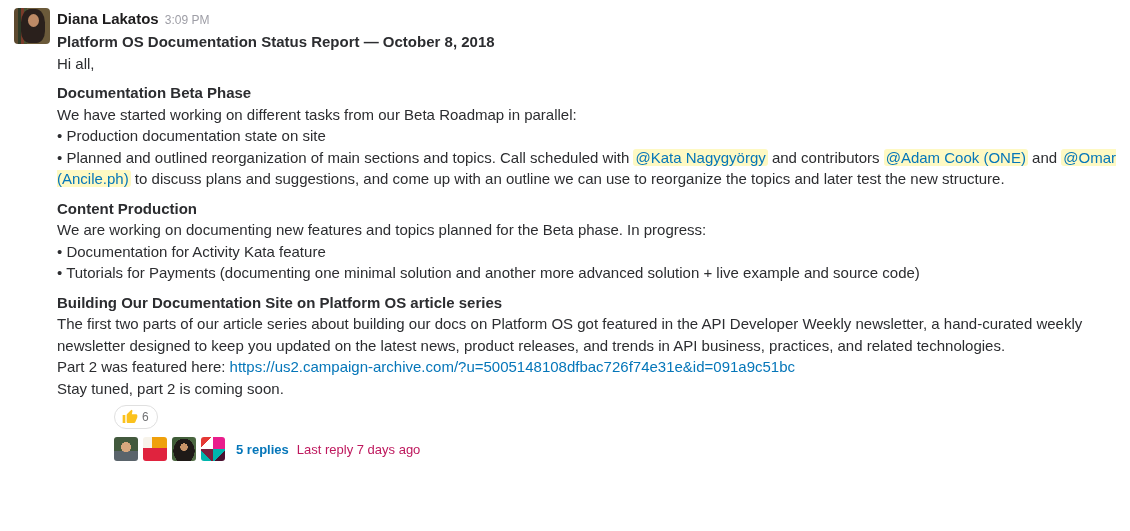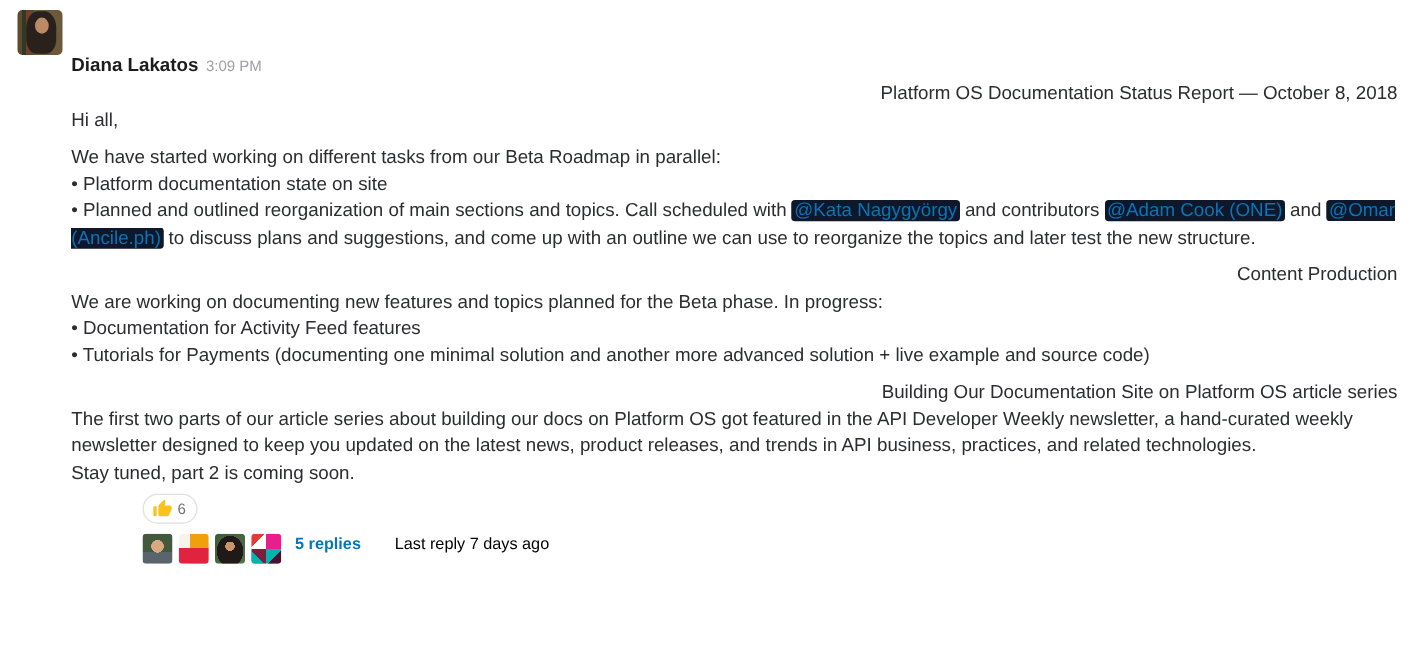--- a/index.html
+++ b/index.html
@@ -11,94 +11,96 @@
     font-size:15px; color:#2c2d30;
   }
   .message { position:relative; padding:8px 12px 0 57px; }
   .msg-avatar {
     position:absolute; left:14px; top:8px; width:36px; height:36px;
     border-radius:4px; overflow:hidden; cursor:pointer;
     background:linear-gradient(90deg,#5d4a2f 0 4px,#2f3a26 4px 7px,#7a3b2a 7px 10px,#4a5232 10px 13px,#6b5a3a 13px 36px);
   }
   .msg-avatar .hair { position:absolute; left:7px; top:1px; width:24px; height:34px; background:#2a201c; border-radius:40% 40% 35% 35%; }
   .msg-avatar .face { position:absolute; left:14px; top:6px; width:11px; height:13px; background:#bd8a66; border-radius:50%; }
-  .name-row { line-height:21px; white-space:nowrap;margin-top:34px; }
+  .name-row { line-height:21px; white-space:nowrap; }
   .author { font-weight:bold; color:#1d1c1d; cursor:pointer; }
   .timestamp { font-size:12px; color:#9e9ea6; margin-left:6px; cursor:pointer; }
   .body-text { line-height:21.5px; }
-  .bold { font-weight:normal;text-align:right; }
+  .bold { font-weight:bold; }
   .section { margin-top:8px; }
   .mention {
-    color:#0576b9; background:#0f172a; border-radius:3px; padding:0 2px; cursor:pointer;
+    color:#0576b9; background:#fef9c3; border-radius:3px; padding:0 2px; cursor:pointer;
   }
   .link { color:#0576b9; text-decoration:none; cursor:pointer; }
   .reactions { margin:6px 0 0 57px; }
   .reaction-pill {
     display:inline-flex; align-items:center; gap:4px;
     border:1px solid #e0e0e0; border-radius:12px; background:#fff;
     padding:3px 8px 3px 7px; cursor:pointer;
   }
   .reaction-count { font-size:12px; color:#717274; }
   .thread-row {
-    margin:8px 0 0 57px; display:flex; align-items:flex-start; cursor:pointer;
+    margin:8px 0 0 57px; display:flex; align-items:center; cursor:pointer;
   }
   .t-avatar { width:24px; height:24px; border-radius:3px; margin-right:5px; flex:0 0 auto; overflow:hidden; position:relative; }
   .av1 { background:
       radial-gradient(circle at 50% 42%, #d8a87e 0 27%, transparent 28%),
       linear-gradient(180deg,#42593d 0 60%, #5a646b 60% 100%); }
   .av2 { background:
       linear-gradient(180deg, transparent 0 46%, #e0233e 46% 100%),
       linear-gradient(90deg, #f7f3ea 0 36%, #efa00b 36% 100%); }
   .av3 { background:
       radial-gradient(circle at 50% 42%, #c99568 0 20%, transparent 21%),
       radial-gradient(ellipse at 50% 58%, #1f1a17 0 62%, transparent 63%),
       linear-gradient(135deg,#3c5a35,#57714a); }
   .av4 { background-color:#ffffff;
       background-image:
         linear-gradient(45deg, #00b5ad 22%, transparent 22.5%),
         linear-gradient(-135deg, #e91e8c 22%, transparent 22.5%),
         linear-gradient(135deg, #e53935 22%, transparent 22.5%),
         linear-gradient(-45deg, #4a1030 22%, transparent 22.5%),
         conic-gradient(from 0deg at 50% 50%, #e91e8c 0 90deg, #00b5ad 90deg 180deg, #7a1f3d 180deg 270deg, #ffffff 270deg 360deg); }
   .replies-link { font-size:13px; font-weight:bold; color:#0576b9; margin-left:6px; white-space:nowrap; }
-  .last-reply { font-size:13px; color:#000000; margin-left:27px; white-space:nowrap; }
+  .last-reply { font-size:13px; color:#be185d; margin-left:8px; white-space:nowrap; }
 </style>
 </head>
 <body>
 
 <div class="message">
   <div class="msg-avatar">
     <div class="hair"></div>
     <div class="face"></div>
   </div>
 
   <div class="name-row">
     <span class="author">Diana Lakatos</span><span class="timestamp">3:09 PM</span>
   </div>
 
   <div class="body-text">
     <div class="bold">Platform OS Documentation Status Report — October 8, 2018</div>
     <div>Hi all,</div>
 
     <div class="section">
+      <div class="bold">Documentation Beta Phase</div>
       <div>We have started working on different tasks from our Beta Roadmap in parallel:</div>
-      <div>• Platform documentation state on site</div>
+      <div>• Production documentation state on site</div>
       <div><span>• Planned and outlined reorganization of main sections and topics. Call scheduled with </span><span class="mention">@Kata Nagygyörgy</span><span> and contributors </span><span class="mention">@Adam Cook (ONE)</span><span> and </span><span class="mention">@Omar (Ancile.ph)</span><span> to discuss plans and suggestions, and come up with an outline we can use to reorganize the topics and later test the new structure.</span></div>
     </div>
 
     <div class="section">
       <div class="bold">Content Production</div>
       <div>We are working on documenting new features and topics planned for the Beta phase. In progress:</div>
-      <div>• Documentation for Activity Feed features</div>
+      <div>• Documentation for Activity Kata feature</div>
       <div>• Tutorials for Payments (documenting one minimal solution and another more advanced solution + live example and source code)</div>
     </div>
 
     <div class="section">
       <div class="bold">Building Our Documentation Site on Platform OS article series</div>
       <div>The first two parts of our article series about building our docs on Platform OS got featured in the API Developer Weekly newsletter, a hand-curated weekly newsletter designed to keep you updated on the latest news, product releases, and trends in API business, practices, and related technologies.</div>
+      <div><span>Part 2 was featured here: </span><a class="link">https://us2.campaign-archive.com/?u=5005148108dfbac726f74e31e&amp;id=091a9c51bc</a></div>
       <div>Stay tuned, part 2 is coming soon.</div>
     </div>
   </div>
 
   <div class="reactions">
     <span class="reaction-pill">
       <span style="display:inline-flex;">
         <svg width="16" height="16" viewBox="0 0 24 24" aria-hidden="true">
           <path fill="#fbc21d" d="M1 21h4V9H1v12zM23 10c0-1.1-.9-2-2-2h-6.31l.95-4.57.03-.32c0-.41-.17-.79-.44-1.06L14.17 1 7.59 7.59C7.22 7.95 7 8.45 7 9v10c0 1.1.9 2 2 2h9c.83 0 1.54-.5 1.84-1.22l3.02-7.05c.09-.23.14-.47.14-.73v-2z"></path>
         </svg>

